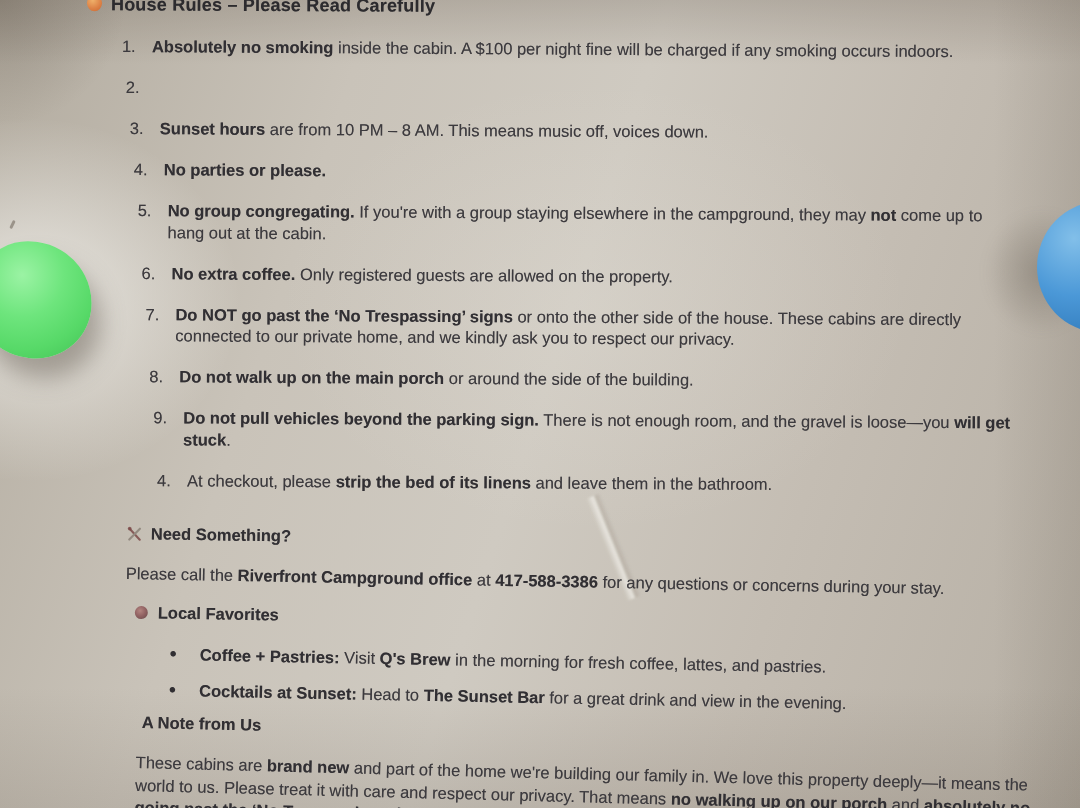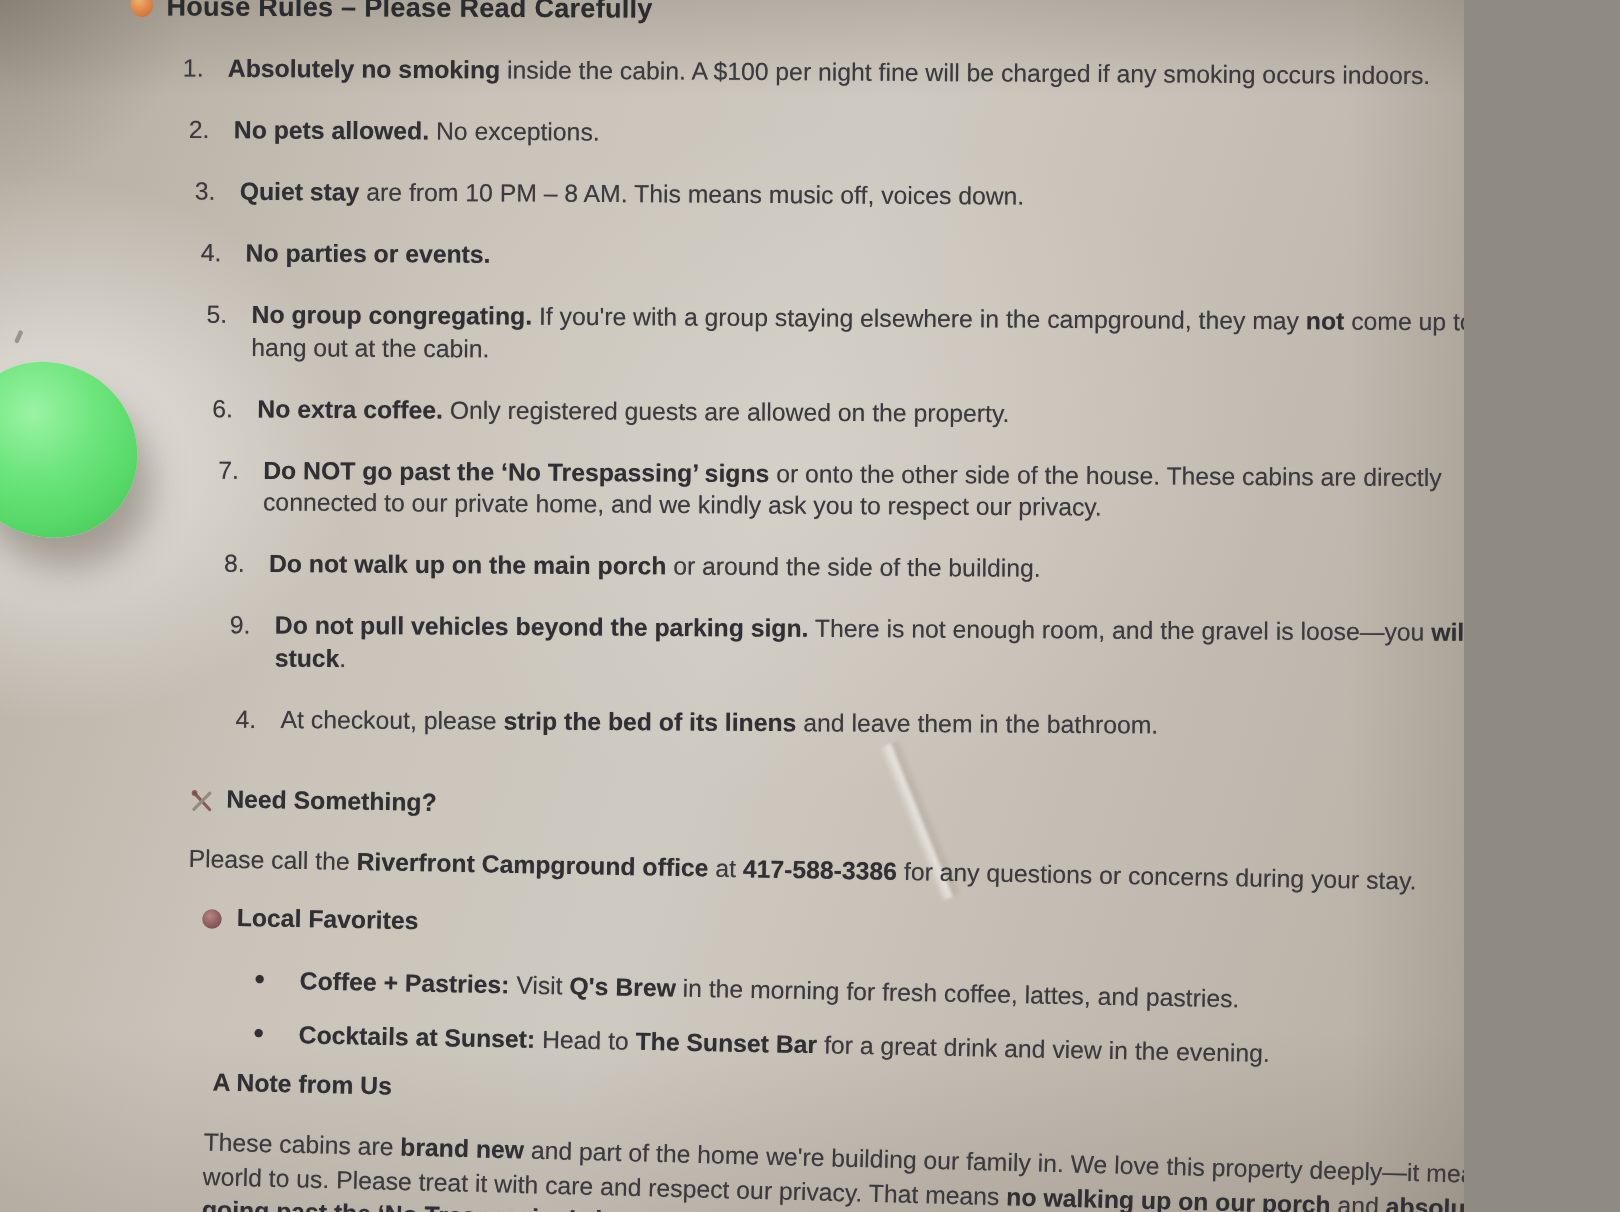--- a/index.html
+++ b/index.html
@@ -1,17 +1,17 @@
 <!DOCTYPE html>
 <html><head>
 <meta charset="utf-8">
 <style>
   html,body{margin:0;padding:0;background:#8f8a82;}
   .photo{
-    position:relative;width:976px;height:808px;overflow:hidden;
+    position:relative;width:1080px;height:808px;overflow:hidden;
     font-family:"Liberation Sans",sans-serif;color:#3c3a3e;
     background:#c6c0b6;
   }
   .layer{position:absolute;inset:0;pointer-events:none;}
   .shade-base{background:linear-gradient(108deg,#b3ac a0 0%,#c9c3b9 28%,#cfcac1 50%,#c4bdb3 72%,#b6afa4 100%);}
   .shade-base{background:linear-gradient(108deg,#b3aca0 0%,#c9c3b9 28%,#cfcac1 50%,#c4bdb3 72%,#b6afa4 100%);}
   .shade-top{background:linear-gradient(to bottom,rgba(88,76,64,.22),rgba(88,76,64,0) 8%);}
   .shade-corner-tl{background:radial-gradient(circle 180px at 0px 0px,rgba(70,60,50,.25),rgba(70,60,50,0) 70%);}
   .shade-bottom{background:linear-gradient(to bottom,rgba(88,76,64,0) 85%,rgba(88,76,64,.15) 100%);}
   .shade-right{background:linear-gradient(to right,rgba(96,86,74,0) 92%,rgba(96,86,74,.16) 100%);}
@@ -102,29 +102,28 @@
     </div>
 
     <ol class="rules">
 
     <li style="--i: 0;">
           <span class="num">1.</span>
           <span class="txt"><span class="b">Absolutely no smoking</span><span> inside the cabin. A $100 per night fine will be charged if any smoking occurs indoors.</span></span>
         </li>
         <li style="--i: 1;">
           <span class="num">2.</span>
-          <span class="txt"><span class="b">No pets allowed.</span><span> No exceptions.</span></span>
         </li>
         <li style="--i: 2;">
           <span class="num">3.</span>
-          <span class="txt"><span class="b">Quiet stay</span><span> are from 10 PM – 8 AM. This means music off, voices down.</span></span>
+          <span class="txt"><span class="b">Sunset hours</span><span> are from 10 PM – 8 AM. This means music off, voices down.</span></span>
         </li>
         <li style="--i: 3;">
           <span class="num">4.</span>
-          <span class="txt"><span class="b">No parties or events.</span></span>
+          <span class="txt"><span class="b">No parties or please.</span></span>
         </li>
         <li style="--i: 4;">
           <span class="num">5.</span>
           <span class="txt"><span class="b">No group congregating.</span><span> If you're with a group staying elsewhere in the campground, they may </span><span class="b">not</span><span> come up to hang out at the cabin.</span></span>
         </li>
         <li style="--i: 5;">
           <span class="num">6.</span>
           <span class="txt"><span class="b">No extra coffee.</span><span> Only registered guests are allowed on the property.</span></span>
         </li>
         <li style="--i: 6;">

